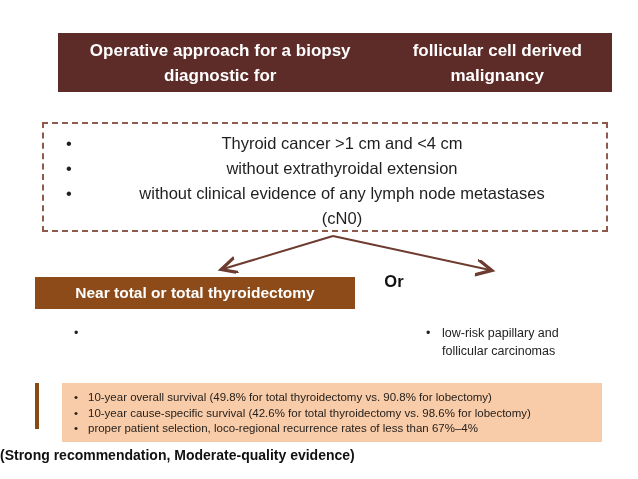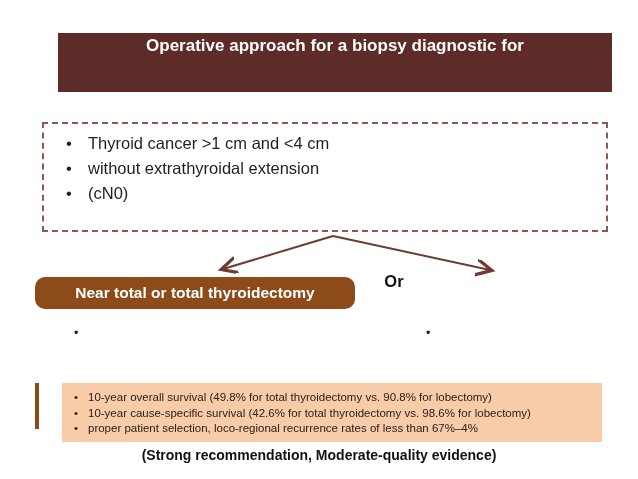--- a/index.html
+++ b/index.html
@@ -3,42 +3,42 @@
 <meta charset="utf-8">
 <style>
   html,body{margin:0;padding:0;background:#ffffff;}
   .slide{
     position:relative;width:638px;height:479px;background:#ffffff;overflow:hidden;
     font-family:"Liberation Sans","DejaVu Sans",sans-serif;color:#1f1f1f;
   }
   
   .banner{
     position:absolute;left:58px;top:33px;width:554px;height:59px;
-    background:#5E2C28;color:#ffffff;display:flex;flex-direction:column;
-    align-items:center;justify-content:space-between;text-align:center;
+    background:#5E2C28;color:#ffffff;display:flex;
+    align-items:center;justify-content:center;text-align:center;
     font-weight:bold;font-size:17px;line-height:25px;
   }
   
   .criteria{
     position:absolute;left:42px;top:122px;width:566px;height:110px;
     box-sizing:border-box;border:2px dashed #8D5A4B;
     padding:7px 10px 6px 16px;
   }
   .blist{list-style:none;margin:0;padding:0;}
   .blist li{display:flex;font-size:16.5px;line-height:25px;color:#1f1f1f;}
   .blist .dot{width:22px;flex:0 0 22px;text-align:left;padding-left:6px;}
   .blist .txt{flex:1;}
-  .criteria .txt{max-width:510px;}
+  .criteria .txt{max-width:510px;text-align:center;}
   .cont{display:block;}
   
   .arrows{position:absolute;left:0;top:0;pointer-events:none;}
   
   .opt-box{
     position:absolute;top:277px;height:32px;background:#8C4B18;color:#fff;
-    font-weight:bold;font-size:15.5px;display:flex;align-items:center;justify-content:center;border-radius:10px;
+    font-weight:bold;font-size:15.5px;display:flex;align-items:center;justify-content:center;
   }
   .opt-left{left:35px;width:320px;}
   .opt-right{left:425px;width:146px;}
   .or-label{
     position:absolute;left:366px;top:265px;width:56px;height:32px;
     display:flex;align-items:center;justify-content:center;
     font-weight:bold;font-size:16.5px;color:#111;
   }
   
   .note{position:absolute;top:324px;display:flex;font-size:12.5px;line-height:18px;color:#222;}
@@ -50,46 +50,48 @@
   
   .accent-bar{position:absolute;left:35px;top:383px;width:4px;height:46px;background:#8A4A14;}
   .evidence{
     position:absolute;left:62px;top:383px;width:540px;height:59px;
     box-sizing:border-box;background:#F8CCA8;padding:7px 8px 5px 10px;
   }
   .evidence li{font-size:11.5px;line-height:15.5px;color:#27211d;}
   .evidence .dot{width:14px;flex:0 0 14px;padding-left:2px;}
   
   .footer{
-    position:absolute;left:0;top:447px;width:638px;text-align:center;
+    position:absolute;left:0;top:447px;width:638px;text-align:left;
     font-weight:bold;font-size:14px;color:#111;
   }
 </style>
 </head>
 <body>
 
 <div class="slide">
 
   <div class="banner">
     <span>Operative approach for a biopsy diagnostic for</span>
+    <span>follicular cell derived malignancy</span>
   </div>
 
   <div class="criteria">
     <ul class="blist">
       <li>
         <span class="dot">•</span>
         <span class="txt">Thyroid cancer &gt;1 cm and &lt;4 cm</span>
       </li>
       <li>
         <span class="dot">•</span>
         <span class="txt">without extrathyroidal extension</span>
       </li>
       <li>
         <span class="dot">•</span>
         <span class="txt">
+          <span>without clinical evidence of any lymph node metastases</span>
           <span class="cont">(cN0)</span>
         </span>
       </li>
     </ul>
   </div>
 
   <svg class="arrows" width="638" height="479" viewBox="0 0 638 479">
     <defs>
       <marker id="ah" markerWidth="10" markerHeight="10" refX="7" refY="4" orient="auto">
         <path d="M0,0 L8,4 L0,8" fill="none" stroke="#6E3B30" stroke-width="1.6"></path>
@@ -103,20 +105,21 @@
 
   <div class="or-label">Or</div>
 
 
   <div class="note note-left">
     <span class="dot">•</span>
   </div>
 
   <div class="note note-right">
     <span class="dot">•</span>
+    <span class="txt">low-risk papillary and follicular carcinomas</span>
   </div>
 
   <div class="accent-bar"></div>
 
   <div class="evidence">
     <ul class="blist">
       <li>
         <span class="dot">•</span>
         <span class="txt">10-year overall survival (49.8% for total thyroidectomy vs. 90.8% for lobectomy)</span>
       </li>

